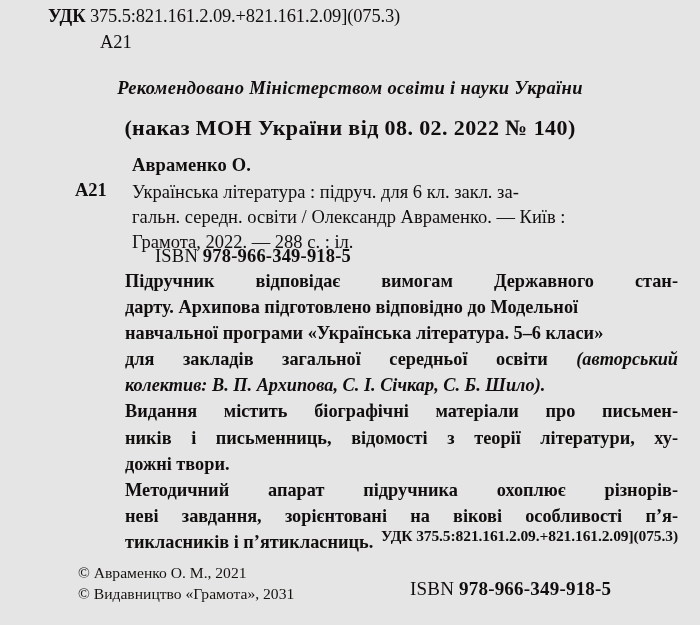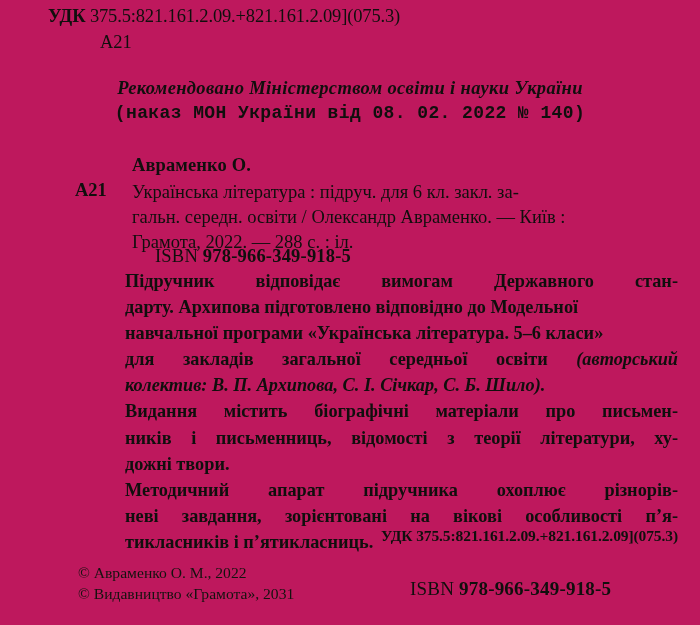--- a/index.html
+++ b/index.html
@@ -4,21 +4,21 @@
 <style>
   html, body {
     margin: 0;
     padding: 0;
     background: #ffffff;
   }
   #page {
     position: relative;
     width: 700px;
     height: 625px;
-    background: #be185d;
+    background: #e5e5e5;
     overflow: hidden;
     font-family: "Liberation Serif", "DejaVu Serif", serif;
     color: #100f0d;
   }
 
   
   .row { position: absolute; white-space: nowrap; }
   .blk { position: absolute; }
 
   
@@ -42,25 +42,24 @@
     text-align: center;
   }
   #rec-line-1 {
     font-size: 18.5px;
     font-weight: bold;
     font-style: italic;
     letter-spacing: 0.35px;
     margin: 0;
   }
   #rec-line-2 {
-    font-size: 18px;
+    font-size: 22px;
     font-weight: bold;
     letter-spacing: 0.4px;
-    margin: 4px 0 0 0;
-    font-family: Liberation Mono, monospace;
+    margin: 16px 0 0 0;
   }
 
   
   #author-name {
     left: 132px; top: 155px;
     font-size: 18.5px;
     font-weight: bold;
     letter-spacing: 0.1px;
   }
   #class-mark-side {
@@ -172,21 +171,21 @@
       <span class="just">Методичний апарат підручника охоплює різнорів-</span>
       <span class="just">неві завдання, зорієнтовані на вікові особливості п’я-</span>
       <span class="ln">тикласників і п’ятикласниць.</span>
     </p>
 
   </div>
 
   <div class="row" id="udc-bottom">УДК 375.5:821.161.2.09.+821.161.2.09](075.3)</div>
 
   <div class="blk" id="copyright">
-    <span class="cline">© Авраменко О. М., 2022</span>
+    <span class="cline">© Авраменко О. М., 2021</span>
     <span class="cline">© Видавництво «Грамота», 2031</span>
   </div>
 
   <div class="row" id="isbn-bottom">
     <span>ISBN</span>&nbsp;<span class="num">978-966-349-918-5</span>
   </div>
 
 </div>
 
 </body></html>

